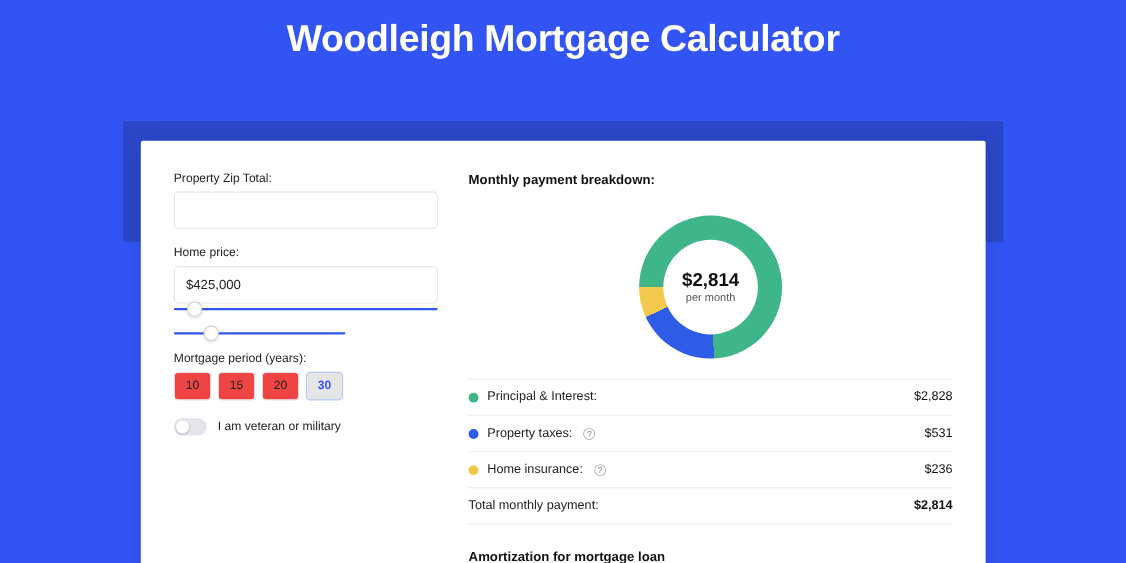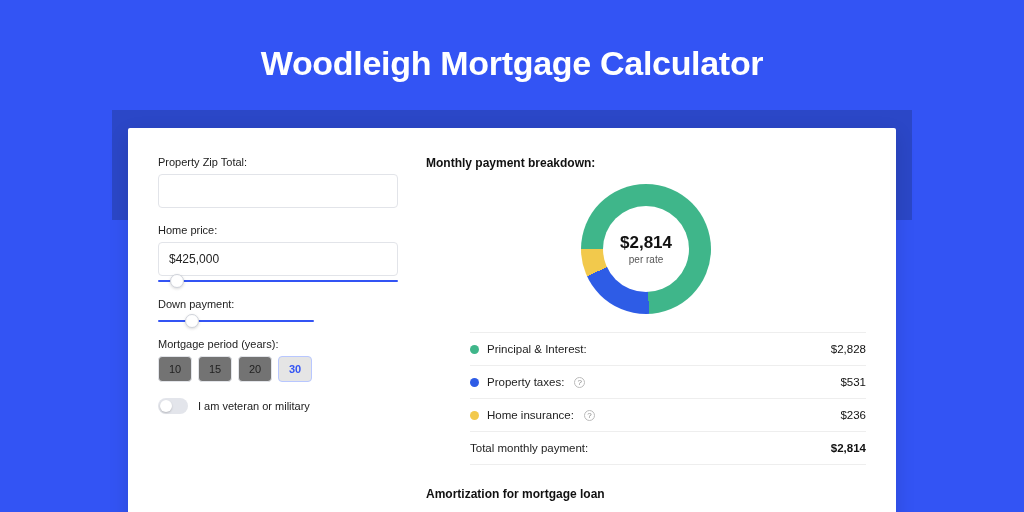--- a/index.html
+++ b/index.html
@@ -6,21 +6,21 @@
   body {
     font-family: -apple-system, BlinkMacSystemFont, "Segoe UI", Arial, sans-serif;
     background: #3354F4;
     width: 1024px;
     height: 512px;
     overflow: hidden;
     position: relative;
   }
   .hero {
     text-align: center;
-    padding: 44px 0 24px;
+    padding: 16px 0 24px;
   }
   .hero h1 {
     color: #fff;
     font-weight: 700;
     font-size: 34px;
     letter-spacing: -0.3px;
   }
   .banner {
     background: #2B47C7;
     height: 110px;
@@ -86,21 +86,21 @@
   }
   .seg {
     display: flex;
     gap: 6px;
     margin-top: 6px;
   }
   .seg button {
     width: 34px;
     height: 26px;
     border: 1px solid #E2E4E9;
-    background: #737373;
+    background: #ef4444;
     border-radius: 4px;
     font-size: 11px;
     color: #222;
     cursor: pointer;
   }
   .seg button.active {
     background: #e5e5e5;
     border-color: #B8C7FF;
     color: #3354F4;
     font-weight: 600;
@@ -126,42 +126,42 @@
     width: 12px; height: 12px;
     background: #fff;
     border-radius: 50%;
     box-shadow: 0 1px 2px rgba(0,0,0,0.2);
   }
   .toggle-label { font-size: 11px; color: #222; }
   .section-title {
     font-size: 12px;
     font-weight: 700;
     color: #111;
-    margin-bottom: 14px;
+    margin-bottom: 26px;
   }
   .donut-wrap { display:flex; justify-content:center; margin: 6px 0 18px; }
   .donut {
     width: 130px;
     height: 130px;
     border-radius: 50%;
     position: relative;
   }
   .donut-hole {
     position: absolute;
     inset: 22px;
     background: #fff;
     border-radius: 50%;
     display: flex;
     flex-direction: column;
     align-items: center;
     justify-content: center;
   }
   .donut-amount { font-weight: 700; font-size: 17px; color:#111; }
   .donut-sub { font-size: 10px; color: #555; margin-top:1px; }
-  .rows { border-top: 1px solid #eee; margin-left: 44px; }
+  .rows { border-top: 1px solid #eee; }
   .row {
     display: flex;
     align-items: center;
     justify-content: space-between;
     padding: 10px 0;
     border-bottom: 1px solid #eee;
     font-size: 11.5px;
   }
   .row-left { display:flex; align-items:center; gap:8px; color:#222; }
   .dot { width:9px; height:9px; border-radius:50%; display:inline-block; }
@@ -206,21 +206,20 @@
 
     <div class="field-group">
       <span class="label">Home price:</span>
       <input class="input" value="$425,000" style="">
       <div class="slider-track">
         <div class="slider-thumb" id="price-thumb" style="left: 8%;"></div>
       </div>
     </div>
 
     <div class="field-group">
-      <span class="label">Down payment:</span>
       <div class="dual">
       </div>
       <div class="slider-track" style="width:65%;">
         <div class="slider-thumb" id="down-thumb" style="left: 22%;"></div>
       </div>
     </div>
 
 
     <div class="field-group">
       <span class="label">Mortgage period (years):</span>
@@ -238,21 +237,21 @@
     </div>
   </div>
 
   <div class="right">
     <div class="section-title">Monthly payment breakdown:</div>
 
     <div class="donut-wrap">
       <div class="donut" id="donut" style="background: conic-gradient(from -90deg, rgb(63, 182, 138) 0deg, rgb(63, 182, 138) 267.249deg, rgb(46, 92, 230) 267.249deg, rgb(46, 92, 230) 335.181deg, rgb(242, 201, 76) 335.181deg, rgb(242, 201, 76) 360deg);">
         <div class="donut-hole">
           <div class="donut-amount">$2,814</div>
-          <div class="donut-sub">per rate</div>
+          <div class="donut-sub">per month</div>
         </div>
       </div>
     </div>
 
     <div class="rows" id="rows">
         <div class="row">
           <div class="row-left">
             <span class="dot" style="background:#3FB68A"></span>
             <span>Principal &amp; Interest:</span>
           </div>

